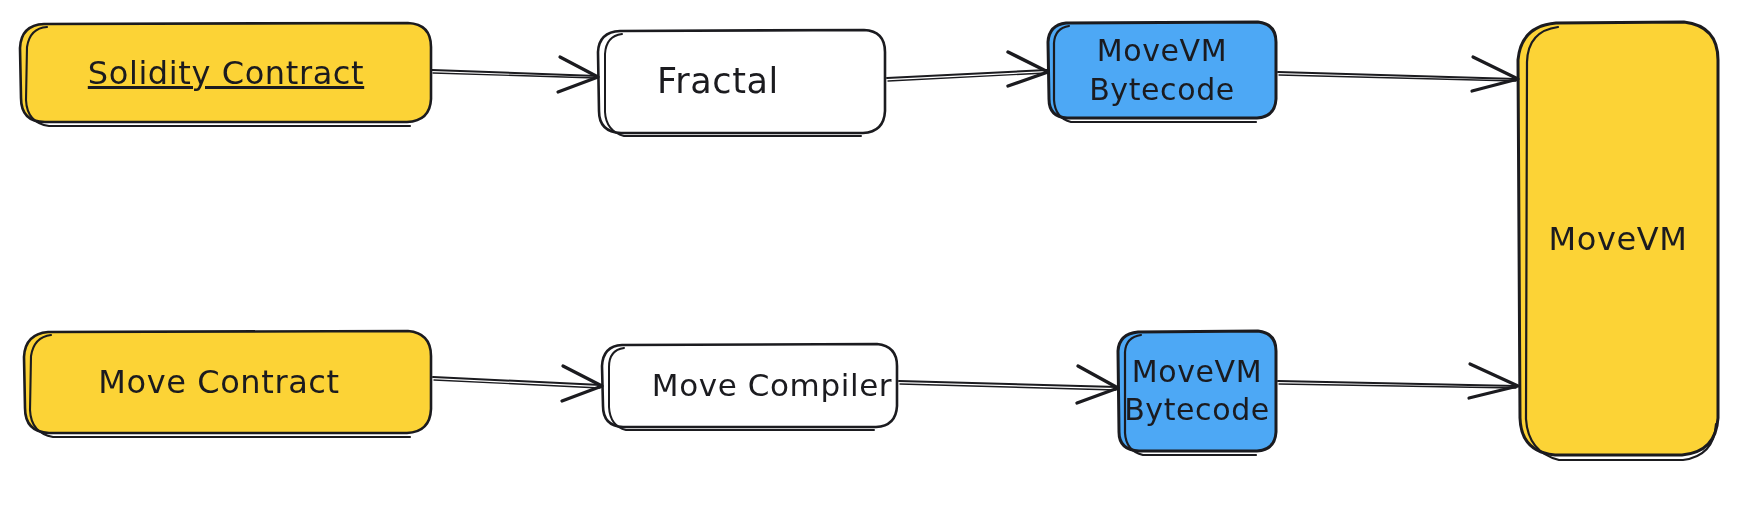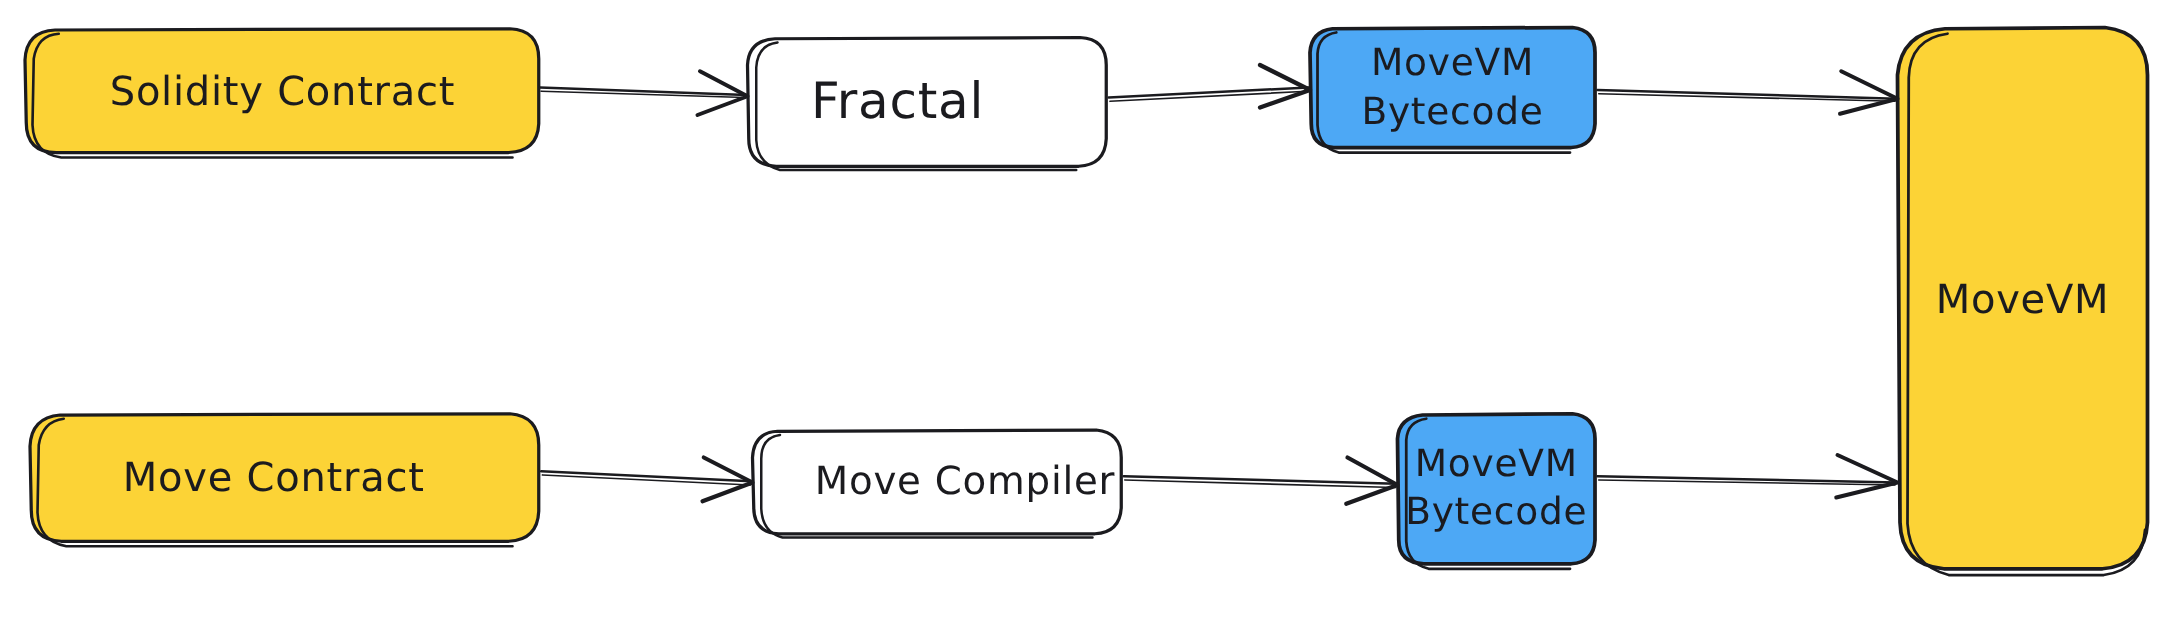--- a/index.html
+++ b/index.html
@@ -121,23 +121,23 @@
       <path d="M 1078 366 L 1118 388 L 1077 403" fill="none" stroke="#1b1b1f" stroke-width="3.4" stroke-linecap="round" stroke-linejoin="round"></path>
     </g>
 
     <g>
       <path d="M 1278 381 L 1517 386" fill="none" stroke="#1b1b1f" stroke-width="2" stroke-linecap="round"></path>
       <path d="M 1279 384 L 1516 388" fill="none" stroke="#1b1b1f" stroke-width="1.3" stroke-linecap="round"></path>
       <path d="M 1470 364 L 1518 386 L 1469 398" fill="none" stroke="#1b1b1f" stroke-width="3.2" stroke-linecap="round" stroke-linejoin="round"></path>
     </g>
   </svg>
 
-  <div class="node-label" style="left:20px; top:23px; width:412px; height:100px; font-size:32px;">Solidity Contract</div>
+  <div class="node-label" style="left:20px; top:23px; width:412px; height:100px; font-size:32px;text-decoration:underline;">Solidity Contract</div>
 
-  <div class="node-label" style="left:598px; top:30px; width:240px; height:103px; font-size:40px;">Fractal</div>
+  <div class="node-label" style="left:598px; top:30px; width:240px; height:103px; font-size:35px;">Fractal</div>
 
   <div class="node-label" style="left:1048px; top:22px; width:228px; height:97px; font-size:30px;">MoveVM
 Bytecode</div>
 
   <div class="node-label" style="left:1518px; top:22px; width:200px; height:434px; font-size:32px;">MoveVM</div>
 
   <div class="node-label" style="left:15px; top:331px; width:408px; height:102px; font-size:32px;">Move Contract</div>
 
   <div class="node-label" style="left:602px; top:344px; width:340px; height:83px; font-size:31px;text-align:center;">Move Compiler</div>
 

